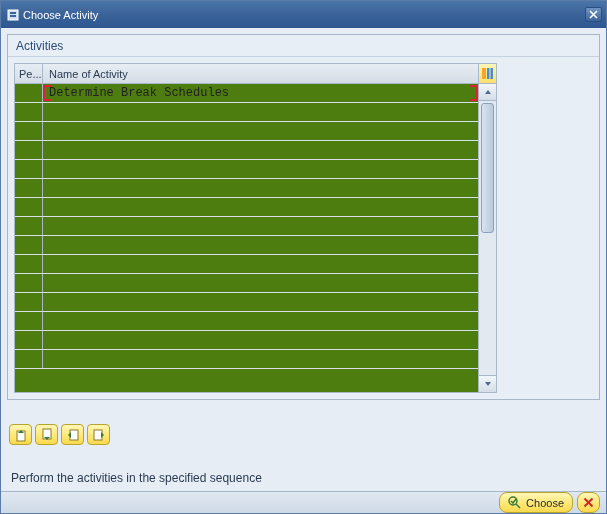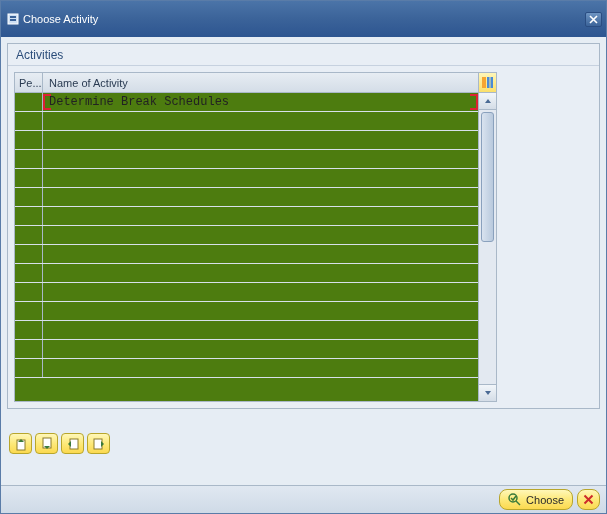--- a/index.html
+++ b/index.html
@@ -329,20 +329,21 @@
           </svg>
       </div>
       <div class="tbtn">
         <svg width="14" height="14" viewBox="0 0 14 14">
             <rect x="2" y="2" width="8" height="10" fill="#fff" stroke="#8a7a2a"></rect>
             <path d="M12 7 L9 4 L9 10 Z" fill="#3a7a3a"></path>
           </svg>
       </div>
     </div>
 
+    <div class="instruction">Perform the activities in the specified sequence</div>
 
   </div>
 
   <div class="footer">
     <div class="footer-btn">
       <svg width="13" height="13" viewBox="0 0 13 13">
           <circle cx="5" cy="5" r="4" fill="none" stroke="#3a7a3a" stroke-width="1.5"></circle>
           <line x1="8" y1="8" x2="12" y2="12" stroke="#3a7a3a" stroke-width="1.5"></line>
           <path d="M3 5 L5 7 L8 3" fill="none" stroke="#3a7a3a" stroke-width="1.5"></path>
         </svg>

